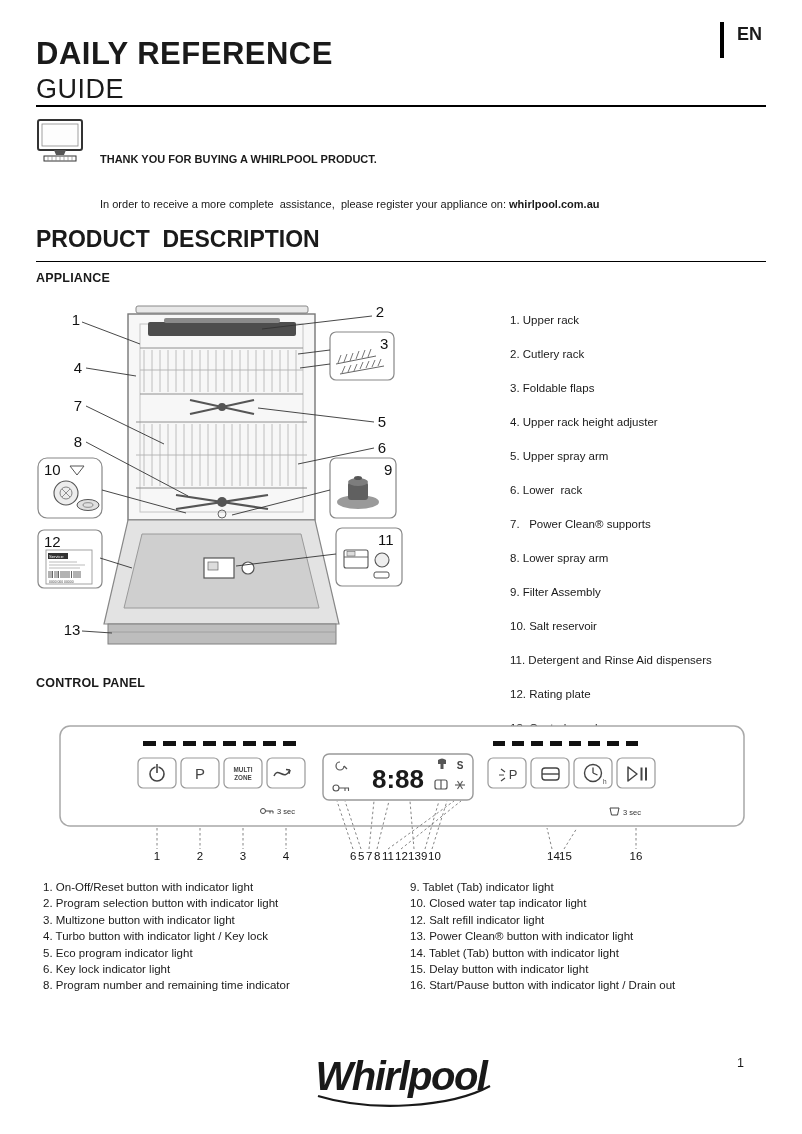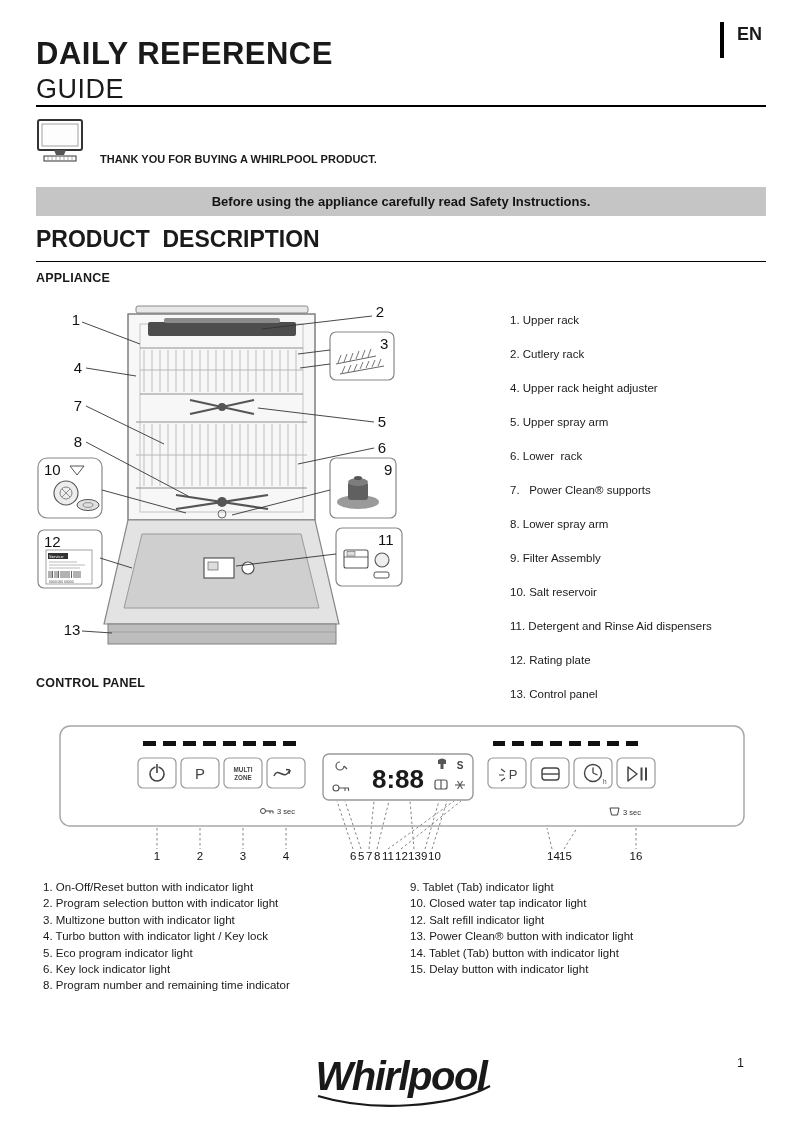--- a/index.html
+++ b/index.html
@@ -43,21 +43,20 @@
     <rect x="6" y="6" width="36" height="22" fill="#fdfdfd" stroke="#888" stroke-width="0.8"></rect>
     <polygon points="18,32 30,32 28,37 20,37" fill="#555"></polygon>
     <rect x="8" y="38" width="32" height="5" fill="#fff" stroke="#333" stroke-width="1"></rect>
     <path d="M12,38 v5 M16,38 v5 M20,38 v5 M24,38 v5 M28,38 v5 M32,38 v5 M36,38 v5" stroke="#888" stroke-width="0.7"></path>
   </svg>
   <div class="abs thanks">
     <div style="font-weight:bold">THANK YOU FOR BUYING A WHIRLPOOL PRODUCT.</div>
     <div><span>In order to receive a more complete  assistance,  please register your appliance on: </span><b>whirlpool.com.au</b></div>
   </div>
 
-  <div class="abs banner">Before using the appliance carefully read Safety Instructions.</div>
 
   <div class="abs h-prod">PRODUCT  DESCRIPTION</div>
   <div class="abs rule2"></div>
   <div class="abs h-sub" style="left:36px;top:271px">APPLIANCE</div>
 
   <svg class="abs" style="left:36px;top:292px" width="470" height="370" viewBox="0 0 470 370">
 
     <g>
       <rect x="100" y="14" width="172" height="7" rx="2" fill="#e8e8e8" stroke="#888" stroke-width="1"></rect>
       <rect x="92" y="22" width="187" height="206" fill="#f7f7f7" stroke="#777" stroke-width="1.4"></rect>
@@ -178,20 +177,21 @@
       <text class="callout" x="348" y="183">9</text>
       <text class="callout" x="8" y="255">12</text>
       <text class="callout" x="342" y="253">11</text>
       <text class="callout" x="36" y="343" text-anchor="middle">13</text>
     </g>
   </svg>
 
   <div class="abs parts">
     <div>1. Upper rack</div>
     <div>2. Cutlery rack</div>
+    <div>3. Foldable flaps</div>
     <div>4. Upper rack height adjuster</div>
     <div>5. Upper spray arm</div>
     <div>6. Lower  rack</div>
     <div>7.   Power Clean® supports</div>
     <div>8. Lower spray arm</div>
     <div>9. Filter Assembly</div>
     <div>10. Salt reservoir</div>
     <div>11. Detergent and Rinse Aid dispensers</div>
     <div>12. Rating plate</div>
     <div>13. Control panel</div>
@@ -337,20 +337,21 @@
     <div>6. Key lock indicator light</div>
     <div>8. Program number and remaining time indicator</div>
   </div>
   <div class="abs legend" style="left:410px">
     <div>9. Tablet (Tab) indicator light</div>
     <div>10. Closed water tap indicator light</div>
     <div>12. Salt refill indicator light</div>
     <div>13. Power Clean® button with indicator light</div>
     <div>14. Tablet (Tab) button with indicator light</div>
     <div>15. Delay button with indicator light</div>
+    <div>16. Start/Pause button with indicator light / Drain out</div>
   </div>
 
   <svg class="abs" style="left:290px;top:1044px" width="222" height="78" viewBox="0 0 222 78">
     <text x="111" y="46" text-anchor="middle" font-size="40" font-weight="bold" font-style="italic" font-family="DejaVu Serif, serif" fill="#191919" letter-spacing="-1.5">Whirlpool</text>
     <path d="M28,52 C80,68 160,64 200,42" stroke="#191919" stroke-width="2.2" fill="none"></path>
   </svg>
   <div class="abs pageno">1</div>
 
 </div>
 

